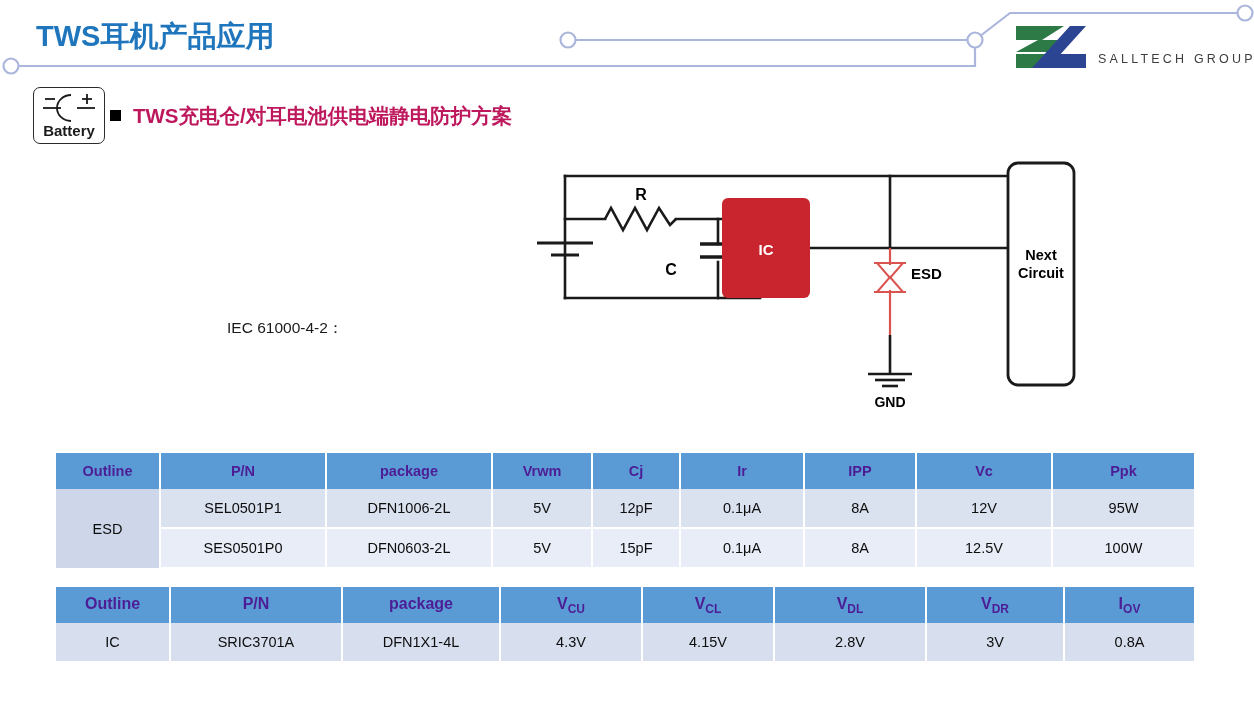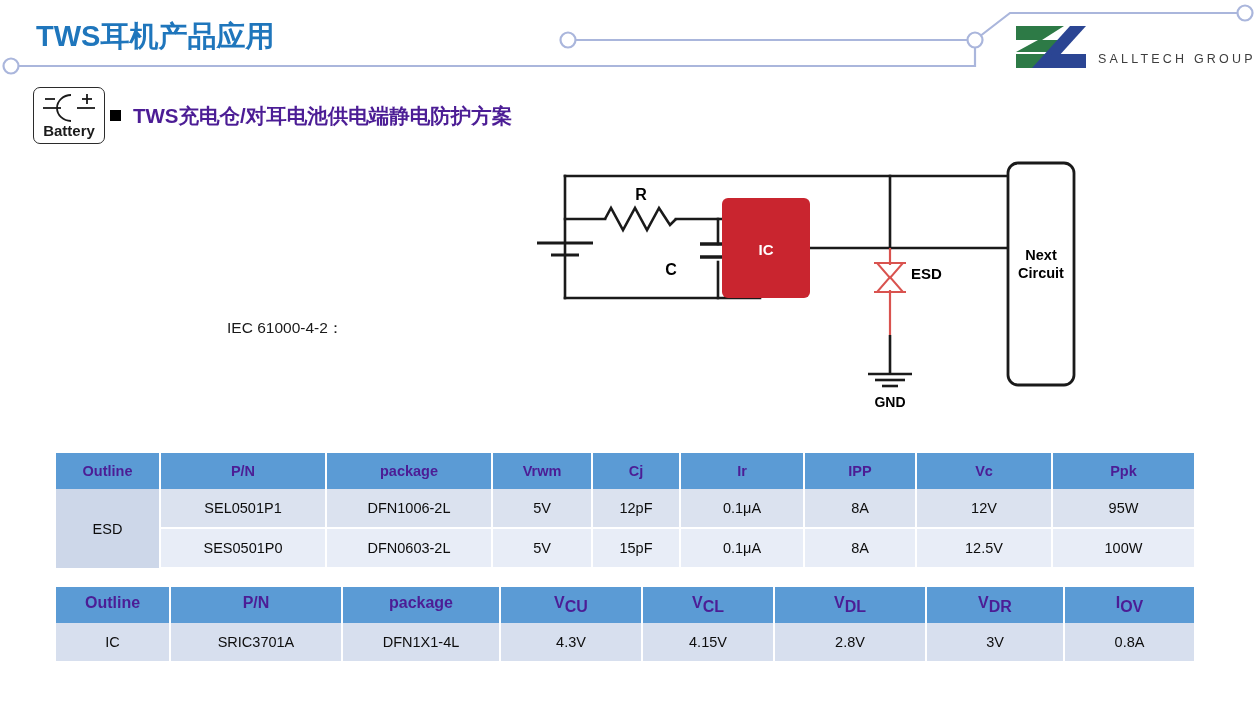--- a/index.html
+++ b/index.html
@@ -67,21 +67,21 @@
   #battery-label {
     position: absolute; left: 0; right: 0; bottom: 4px;
     text-align: center; font-size: 15px; font-weight: bold; color: #1a1a1a;
   }
   #section-bullet {
     position: absolute; left: 110px; top: 110px;
     width: 11px; height: 11px; background: #000;
   }
   #section-title {
     position: absolute; left: 133px; top: 102px;
-    font-size: 20.5px; font-weight: bold; color: #4c1d95;
+    font-size: 20.5px; font-weight: bold; color: #be185d;
     white-space: nowrap;
   }
 
   
   #circuit-wrap {
     position: absolute; left: 0; top: 150px;
     width: 1254px; height: 280px;
   }
   #iec-note {
     position: absolute; left: 227px; top: 268px;
@@ -119,21 +119,21 @@
     color: #0d0d0d;
     border-right: 2px solid #ffffff;
     border-bottom: 2px solid #ffffff;
     background: #dbe2ef;
     margin-top: 36px;
   }
   .tbl td:last-child { border-right: 0; }
   .tbl tr.alt td { background: #e8edf7; }
   .tbl td.merged { background: #cdd7e9; border-bottom: 0; }
   #ic-table td { background: #d7dfee; border-bottom: 0; }
-  .sub { font-size: 16px; vertical-align: sub; font-weight: bold; }
+  .sub { font-size: 12px; vertical-align: sub; font-weight: bold; }
   th .bigv { font-size: 16px; font-weight: bold; }
 </style>
 </head>
 <body>
 
 <div id="page-title">TWS耳机产品应用</div>
 
 <svg id="header-deco" viewBox="0 0 1254 90" width="1254" height="90">
 
   <path d="M 18 66 L 975 66 L 975 40" fill="none" stroke="#aab6dc" stroke-width="2.2"></path>

